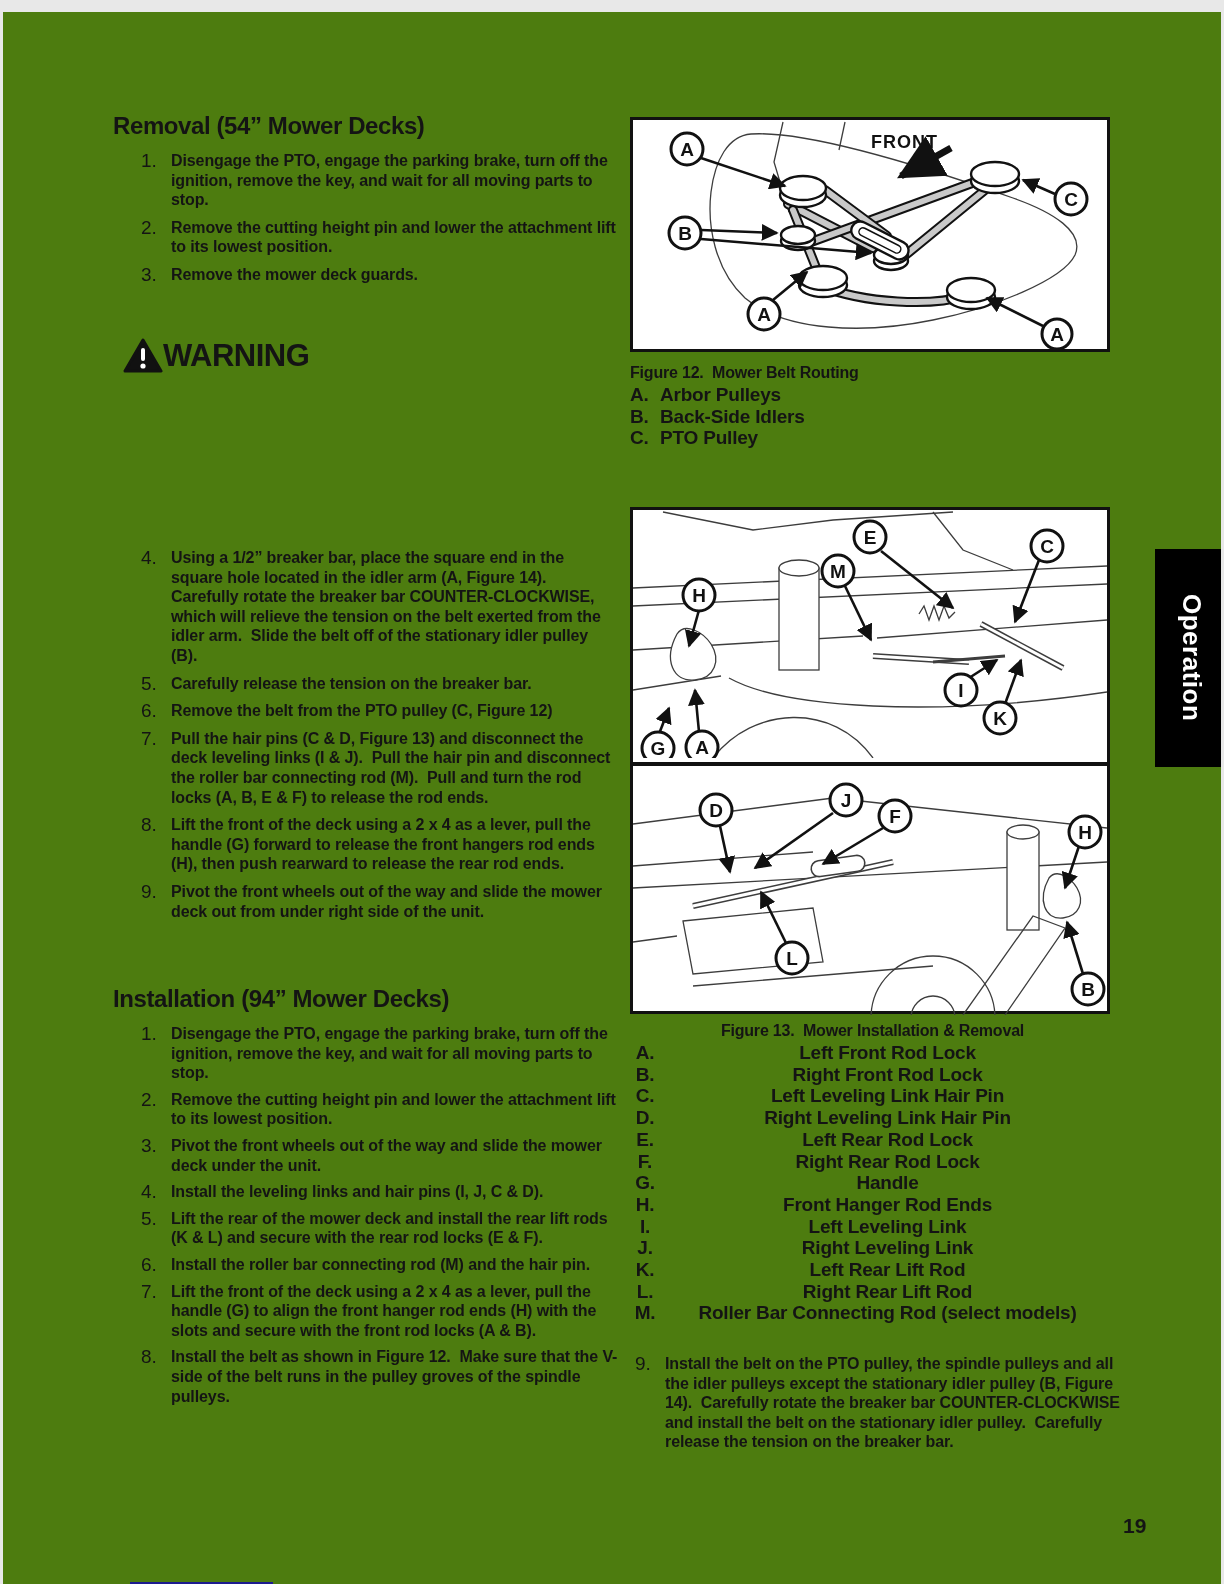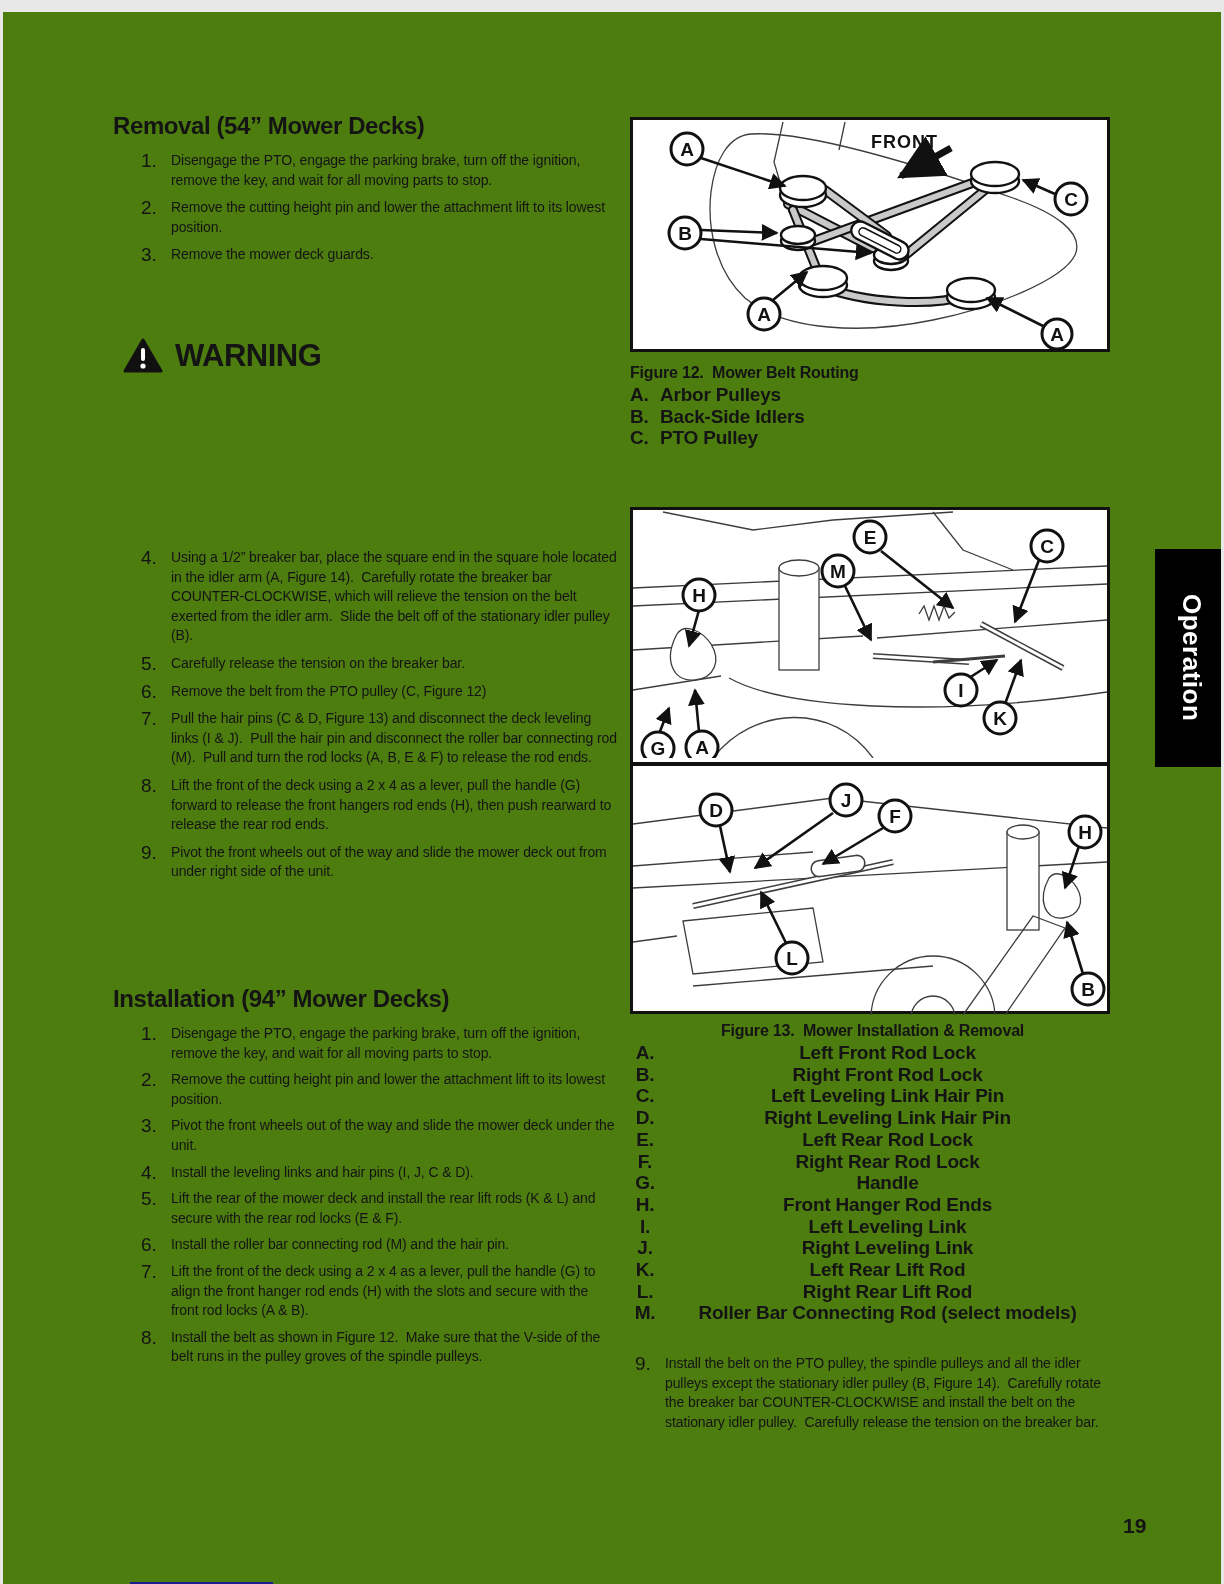--- a/index.html
+++ b/index.html
@@ -6,27 +6,27 @@
   .page{position:relative;width:1218px;height:1584px;background:#4d7c0f;margin:12px auto;
         font-family:"Liberation Sans",sans-serif;color:#141414;overflow:hidden;}
 
   
   .h2{font-size:24px;font-weight:bold;letter-spacing:-0.4px;margin:0 0 12px 0;line-height:27px;}
 
   
   .steps{display:flex;flex-direction:column;gap:8px;margin-left:28px;}
   .step{display:flex;}
   .step .num{flex:0 0 30px;font-size:19px;line-height:19.6px;}
-  .step .txt{flex:1;font-size:14px;line-height:19.6px;white-space:pre-wrap;letter-spacing:-0.1px;}
+  .step .txt{flex:1;font-size:16px;line-height:19.6px;white-space:pre-wrap;letter-spacing:-0.1px;font-weight:bold;}
 
   
   .abs{position:absolute;}
 
   
-  .warn-head{display:flex;align-items:center;gap:12px;}
+  .warn-head{display:flex;align-items:center;}
   .warn-title{font-size:31px;font-weight:bold;letter-spacing:-0.5px;}
   .warn-body{margin-top:15px;width:480px;font-size:19px;font-weight:bold;
              line-height:21.6px;letter-spacing:-0.35px;white-space:pre-wrap;}
 
   
   .figbox{border:3px solid #111;background:#fff;}
   .fig13-top{border-bottom:4px solid #111;}
 
   
   .figcap{width:485px;}

